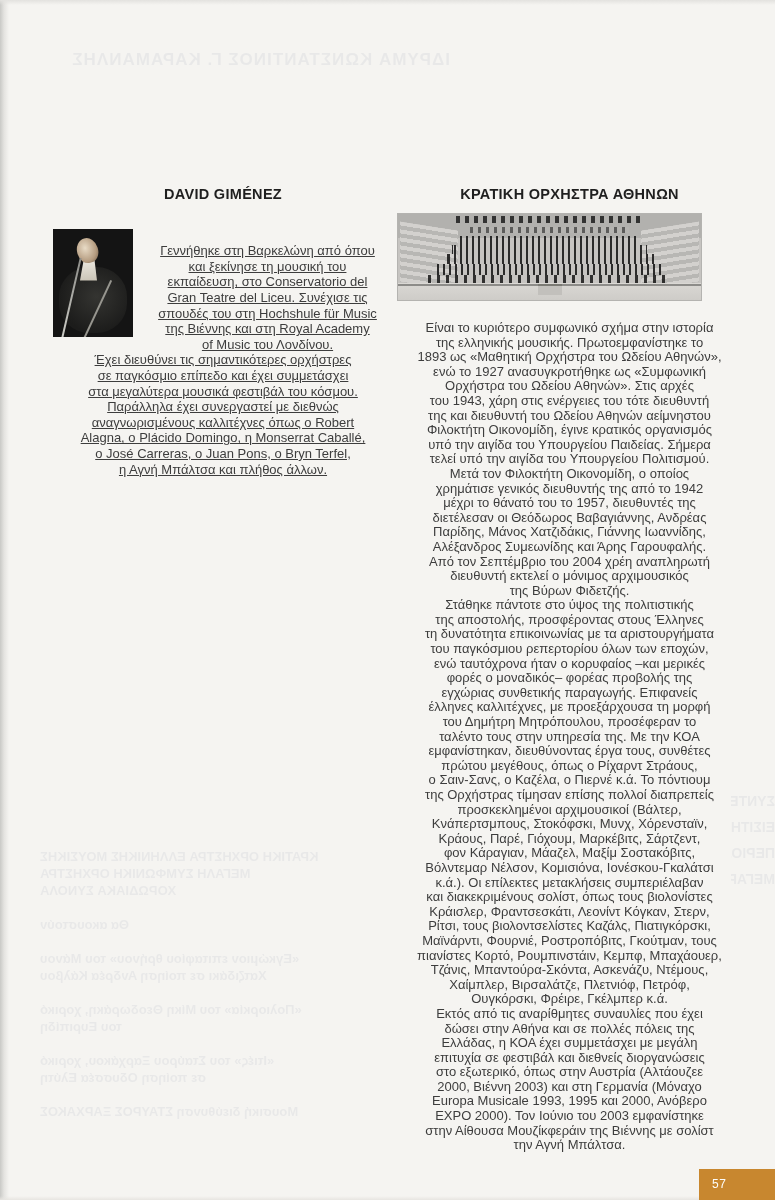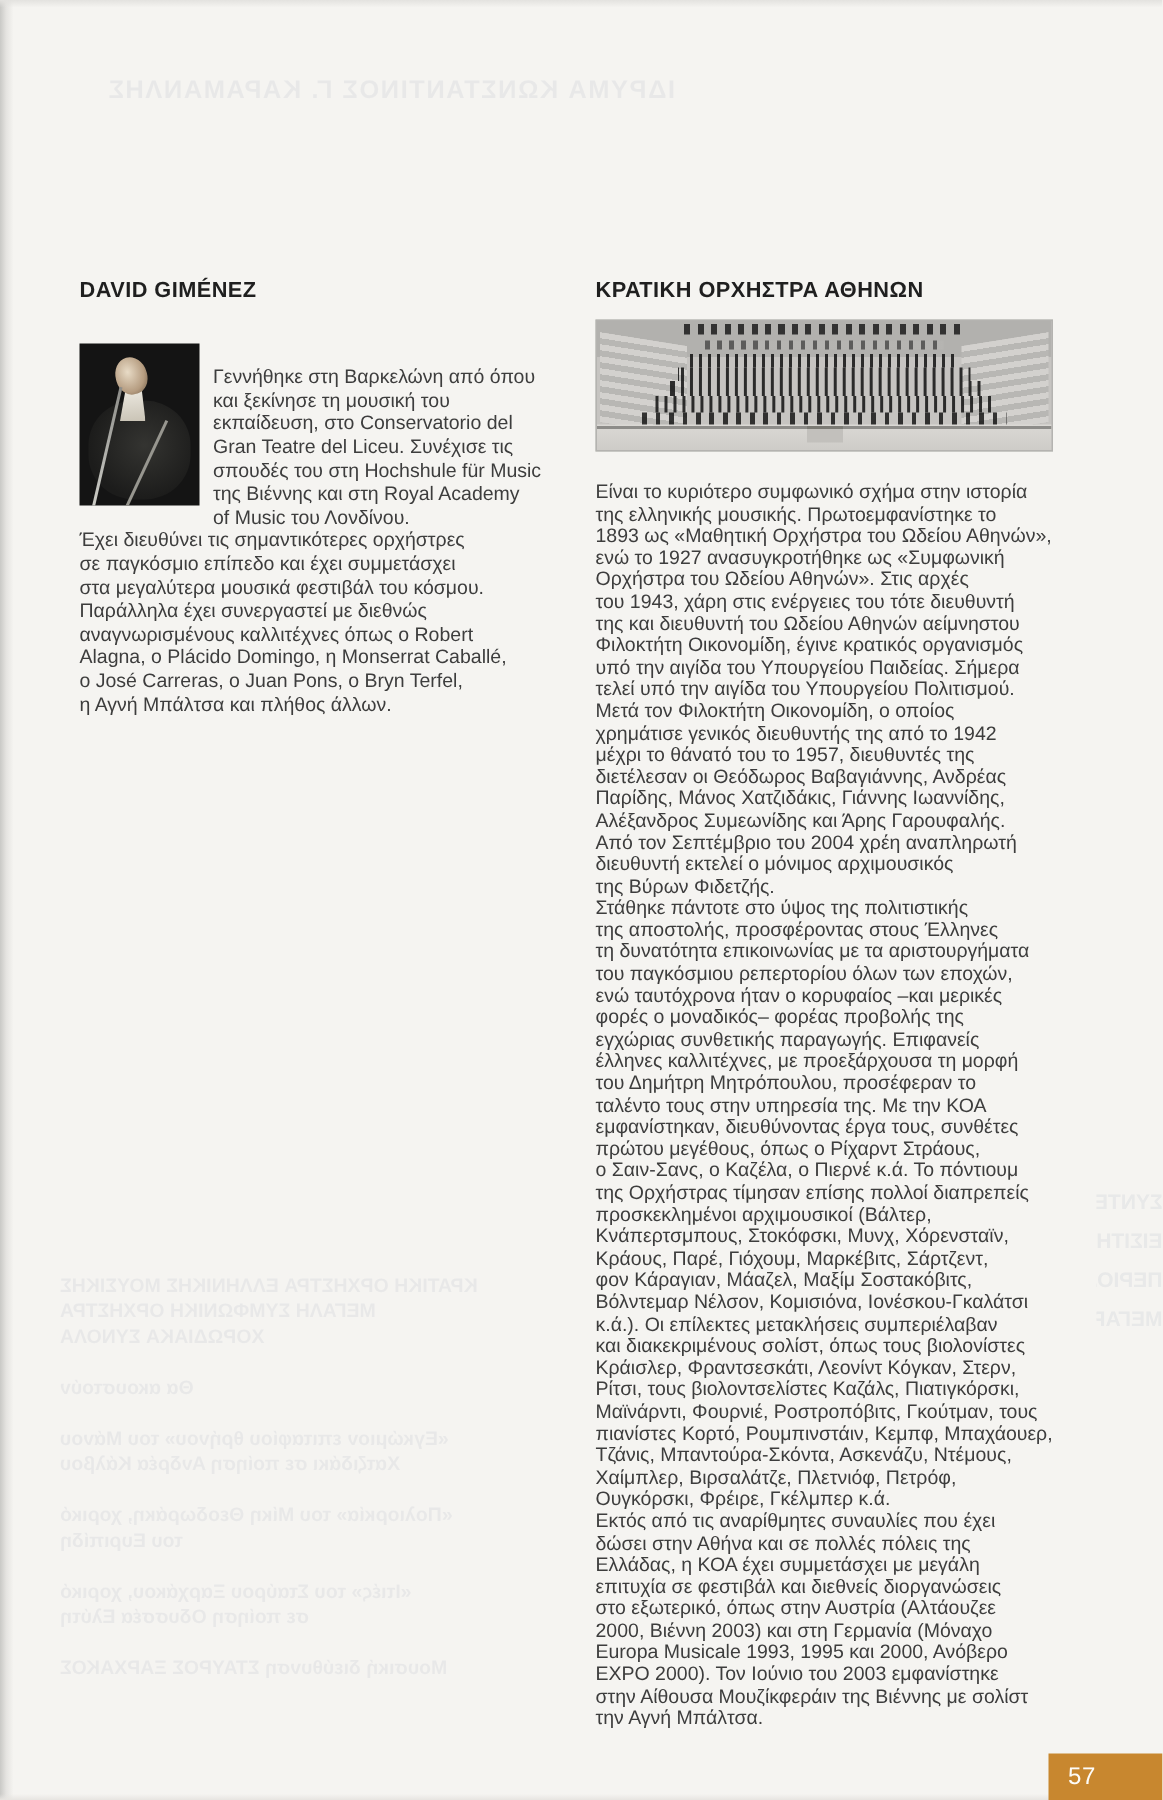--- a/index.html
+++ b/index.html
@@ -21,27 +21,27 @@
   .ghost{position:absolute;color:#707b98;opacity:.09;transform:scaleX(-1);
     filter:blur(.4px);pointer-events:none;}
   .ghost-top{left:30px;top:50px;width:420px;font-size:17px;font-weight:bold;
     letter-spacing:1px;white-space:nowrap;text-align:left;}
   .ghost-left{left:40px;top:848px;width:352px;font-size:13px;line-height:17px;
     white-space:pre-line;text-align:right;font-weight:600;}
   .ghost-right{right:0;top:788px;width:44px;font-size:14px;line-height:26px;
     font-weight:bold;white-space:pre-line;overflow:hidden;text-align:left;}
 
   
-  .col{position:absolute;top:186px;}
+  .col{position:absolute;top:186px;text-align:center;}
   .col-left{left:53px;width:340px;}
   .col-right{left:397px;width:345px;}
   .heading{margin:0 0 0 0;font-size:14.5px;font-weight:bold;color:#1f1f1f;
     letter-spacing:.3px;line-height:16px;}
 
-  .lc-body{margin-top:10px;font-size:13px;line-height:15.6px;white-space:pre-line;}
+  .lc-body{margin-top:10px;font-size:13px;line-height:15.6px;white-space:pre-line;text-decoration:underline;}
   .rc-body{margin-top:20px;font-size:13px;line-height:14.6px;white-space:pre-line;}
 
   
   .photo-conductor{float:left;width:80px;height:108px;margin:1px 9px 2px 0;
     background:#141414;position:relative;overflow:hidden;}
   .pc-arm{position:absolute;left:6px;top:38px;width:68px;height:66px;border-radius:45%;
     background:radial-gradient(ellipse at 55% 45%,#343431 0%,#1c1c1b 70%);}
   .pc-shirt{position:absolute;left:27px;top:28px;width:17px;height:24px;
     background:linear-gradient(175deg,#f1eee6,#c9c3b5);
     clip-path:polygon(25% 0,85% 12%,100% 100%,0 100%);}
@@ -72,21 +72,21 @@
   .op-row5{left:30px;right:30px;top:61px;height:12px;opacity:.92;
     background:repeating-linear-gradient(90deg,rgba(18,18,18,.9) 0 3px,transparent 3px 9px);}
   .op-stage{position:absolute;left:0;right:0;bottom:0;height:17px;
     background:linear-gradient(#dad8d4,#ceccc8);}
   .op-stage-edge{position:absolute;left:0;right:0;bottom:14px;height:2px;background:#8d8c89;}
   .op-podium{position:absolute;left:140px;bottom:5px;width:24px;height:9px;
     background:#c2c0bc;border-top:2px solid #7b7a74;}
 
   
   .page-number{position:absolute;left:699px;top:1169px;width:76px;height:31px;
-    background:#c8872f;color:#fdfcf9;font-size:16px;line-height:31px;
+    background:#c8872f;color:#fdfcf9;font-size:12px;line-height:31px;
     padding-left:13px;box-sizing:border-box;letter-spacing:.5px;}
 </style>
 </head>
 <body>
 
 <div class="edge-left"></div>
 <div class="edge-top"></div>
 <div class="edge-bottom"></div>
 
 <div class="ghost ghost-top">ΙΔΡΥΜΑ ΚΩΝΣΤΑΝΤΙΝΟΣ Γ. ΚΑΡΑΜΑΝΛΗΣ</div>

